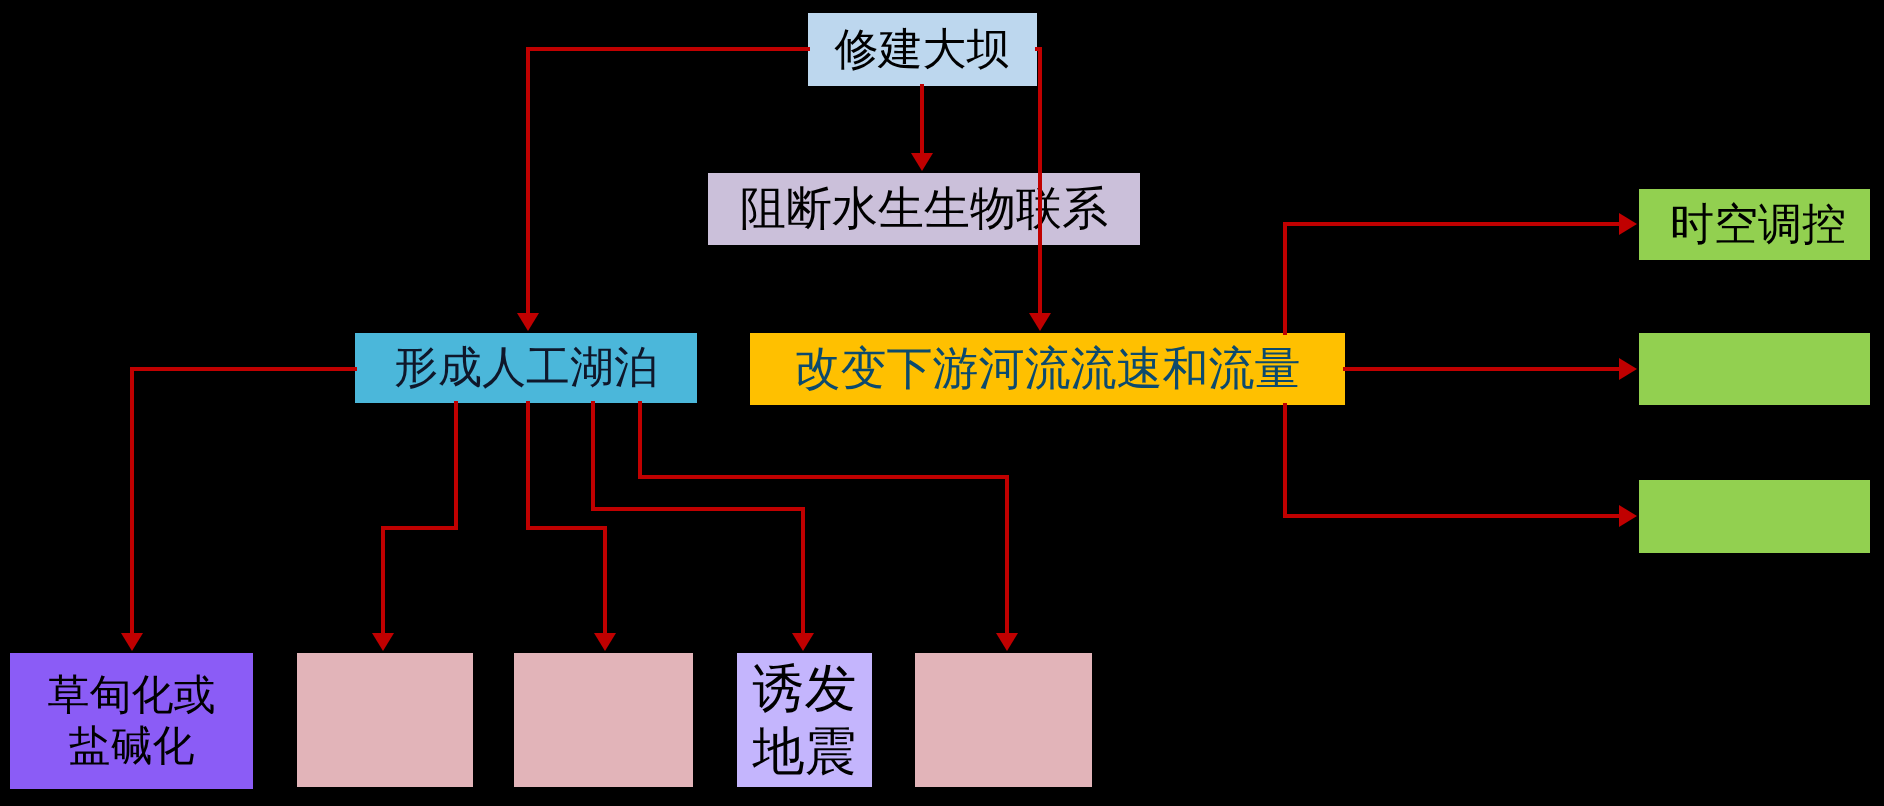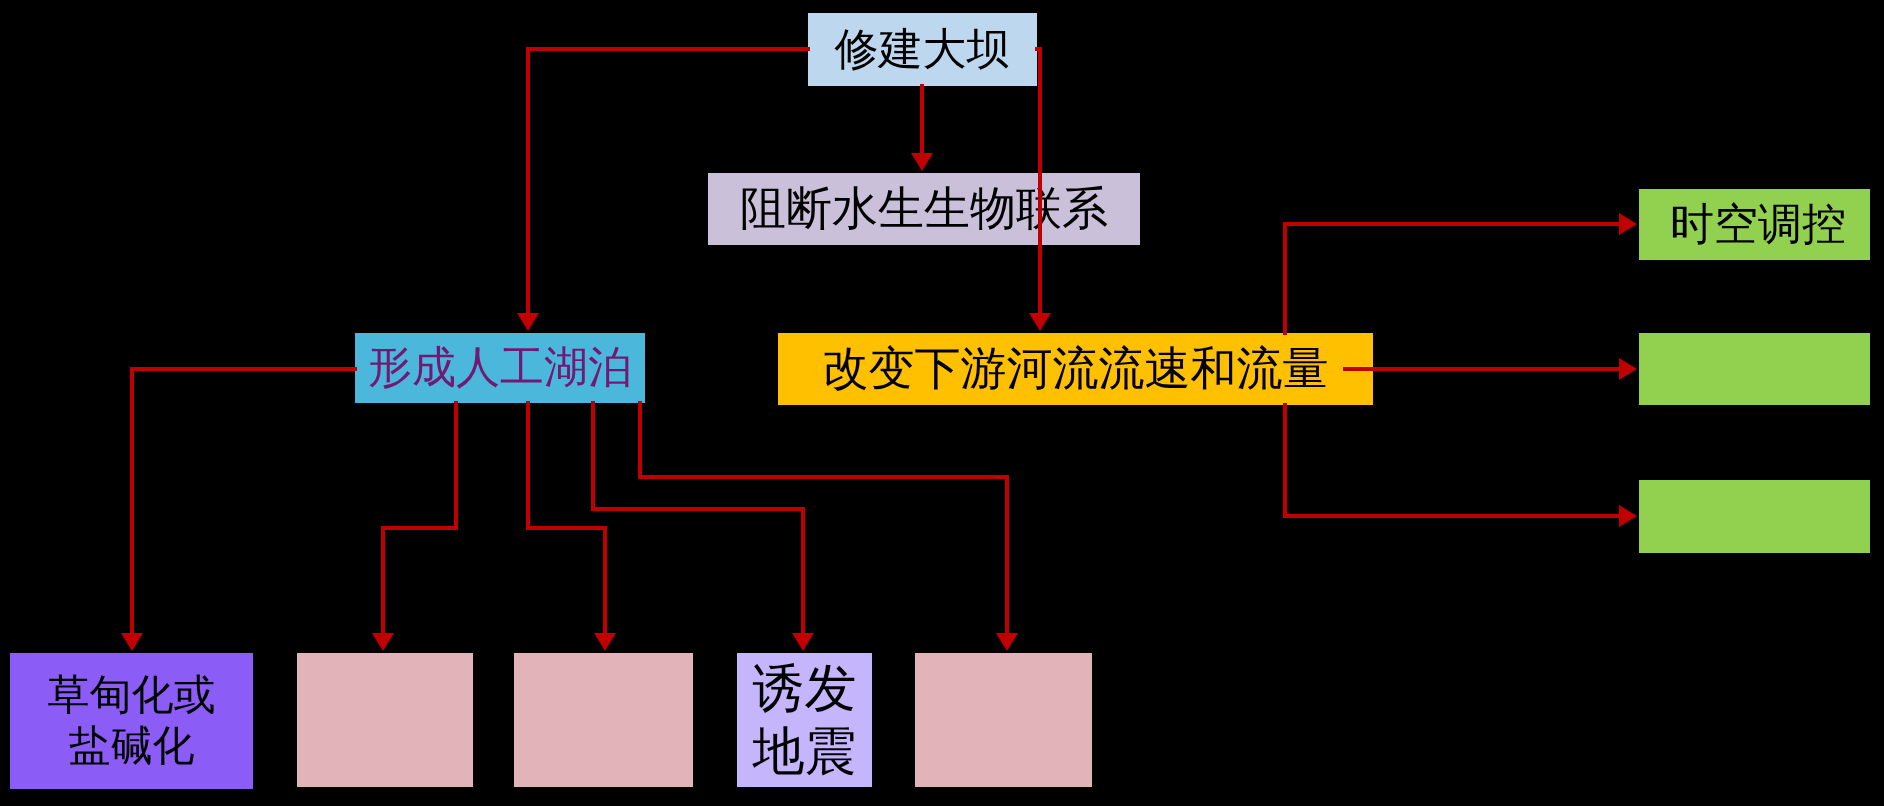--- a/index.html
+++ b/index.html
@@ -34,22 +34,22 @@
     width: 0;
     height: 0;
   }
 </style>
 </head>
 <body>
 
 <div id="canvas" style="background: rgb(0, 0, 0);">
     <div class="node" style="left: 808px; top: 13px; width: 229px; height: 73px; background: rgb(189, 215, 238); color: rgb(0, 0, 0); font-size: 44px;">修建大坝</div>
     <div class="node" style="left: 708px; top: 173px; width: 432px; height: 72px; background: rgb(203, 192, 218); color: rgb(0, 0, 0); font-size: 46px;">阻断水生生物联系</div>
-    <div class="node" style="left: 355px; top: 333px; width: 290px; height: 70px; background: rgb(75, 183, 218); color: #701a75; font-size: 44px;">形成人工湖泊</div>
-    <div class="node" style="left: 750px; top: 333px; width: 595px; height: 72px; background: rgb(255, 192, 0); color: #000000; font-size: 46px; margin-left: 28px;">改变下游河流流速和流量</div>
+    <div class="node" style="left: 355px; top: 333px; width: 342px; height: 70px; background: rgb(75, 183, 218); color: #0f172a; font-size: 44px;">形成人工湖泊</div>
+    <div class="node" style="left: 750px; top: 333px; width: 595px; height: 72px; background: rgb(255, 192, 0); color: #0c4a6e; font-size: 46px;">改变下游河流流速和流量</div>
     <div class="node" style="left: 1639px; top: 189px; width: 231px; height: 71px; background: rgb(146, 208, 80); color: rgb(0, 0, 0); font-size: 44px; padding-left: 7px;">时空调控</div>
     <div class="node" style="left: 1639px; top: 333px; width: 231px; height: 72px; background: rgb(146, 208, 80); color: rgb(0, 0, 0); font-size: 44px;"></div>
     <div class="node" style="left: 1639px; top: 480px; width: 231px; height: 73px; background: rgb(146, 208, 80); color: rgb(0, 0, 0); font-size: 44px;"></div>
     <div class="node" style="left: 10px; top: 653px; width: 243px; height: 136px; background: #8b5cf6; color: rgb(0, 0, 0); font-size: 42px;">草甸化或
 盐碱化</div>
     <div class="node" style="left: 297px; top: 653px; width: 176px; height: 134px; background: rgb(226, 180, 185); color: rgb(0, 0, 0); font-size: 40px;"></div>
     <div class="node" style="left: 514px; top: 653px; width: 179px; height: 134px; background: rgb(226, 180, 185); color: rgb(0, 0, 0); font-size: 40px;"></div>
     <div class="node" style="left: 737px; top: 653px; width: 135px; height: 134px; background: #c4b5fd; color: rgb(0, 0, 0); font-size: 52px;">诱发
 地震</div>
     <div class="node" style="left: 915px; top: 653px; width: 177px; height: 134px; background: rgb(226, 180, 185); color: rgb(0, 0, 0); font-size: 40px;"></div>

